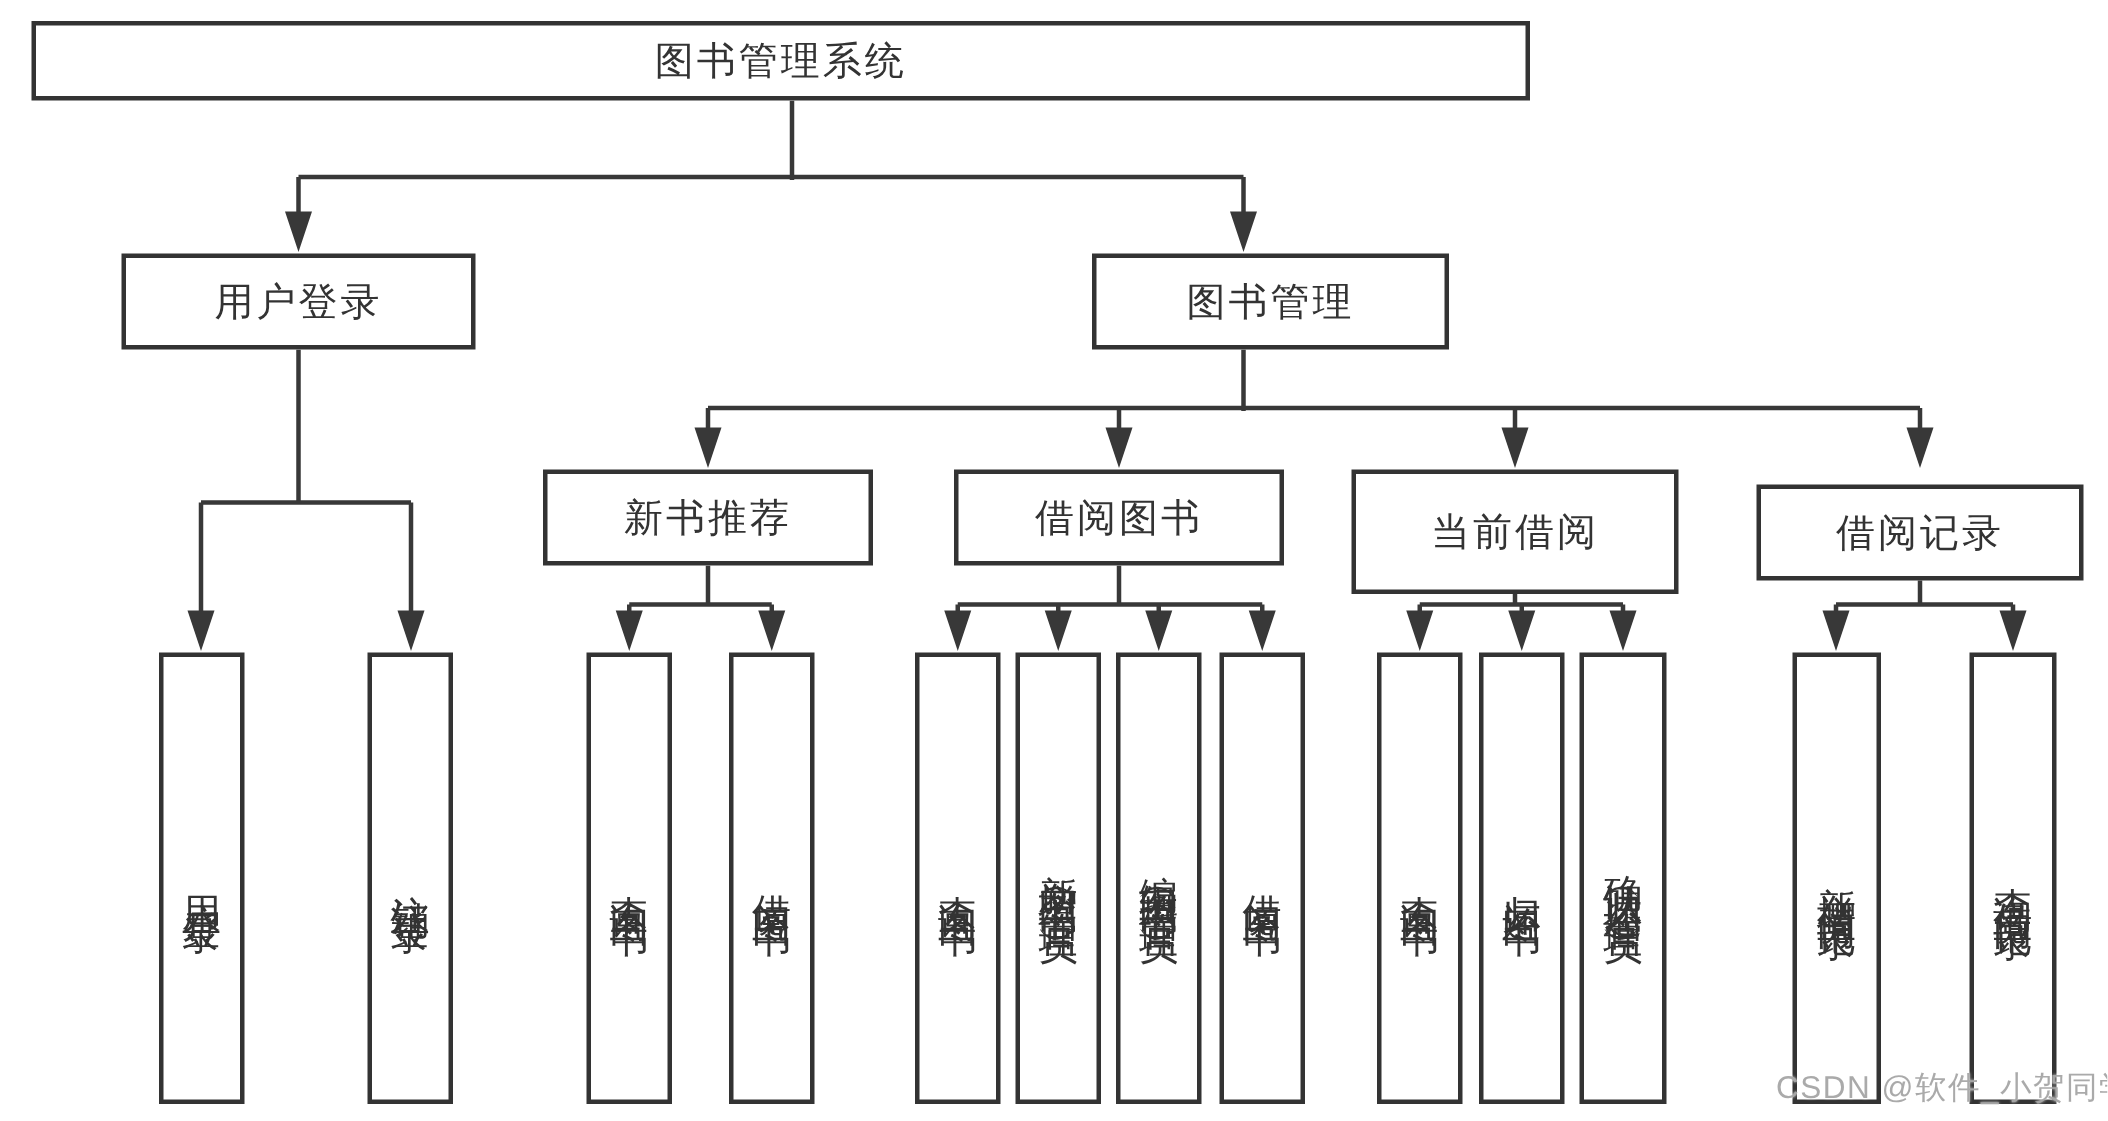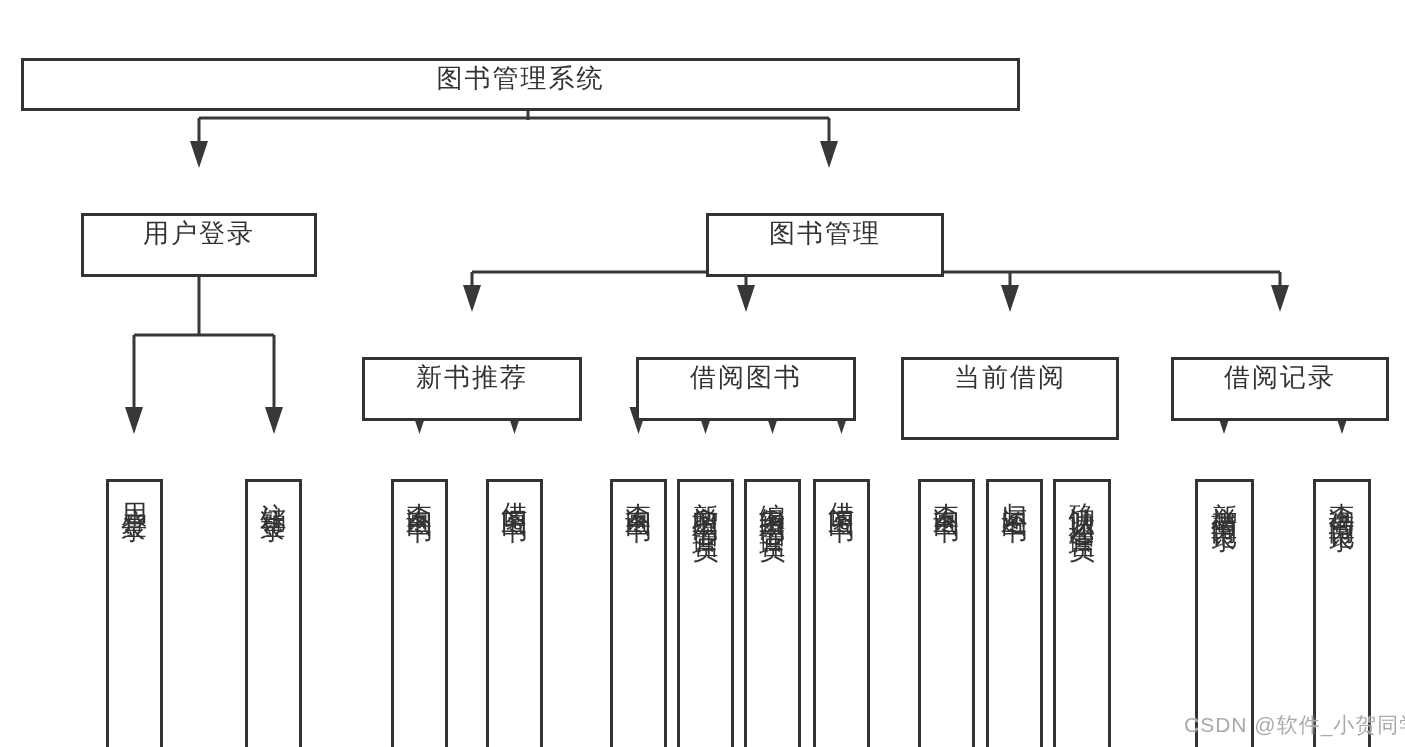--- a/index.html
+++ b/index.html
@@ -4,21 +4,21 @@
 <style>
   html,body { margin:0; padding:0; background:#ffffff; }
   .canvas {
     position:relative; width:1405px; height:747px; background:#ffffff;
     font-family:"Liberation Sans","DejaVu Sans",sans-serif; color:#333333;
     overflow:hidden;
   }
   .connectors { position:absolute; left:0; top:0; width:1405px; height:747px; }
   .node {
     position:absolute; background:#ffffff; border:3px solid #333333;
-    box-sizing:border-box; display:flex; justify-content:center;margin-top:44px;
+    box-sizing:border-box; display:flex; align-items:center; justify-content:center;
   }
   .hlabel { font-size:26px; letter-spacing:2px; white-space:nowrap; }
   .vlabel {
     writing-mode:vertical-rl; text-orientation:mixed;
     font-size:26px; letter-spacing:5px; line-height:1.1; white-space:nowrap;
   }
   .watermark {
     position:absolute; left:1184px; top:711px; font-size:21px;
     color:rgba(165,165,165,0.95); letter-spacing:1px; white-space:nowrap;
     text-shadow:0 0 2px rgba(255,255,255,0.9);
@@ -84,34 +84,34 @@
              M1333,407 L1351,407 L1342,434 Z"></path>
   </svg>
 
   <div class="node" style="left:21px; top:14px; width:999px; height:53px;">
     <span class="hlabel">图书管理系统</span>
   </div>
 
   <div class="node" style="left:81px; top:169px; width:236px; height:64px;">
     <span class="hlabel">用户登录</span>
   </div>
-  <div class="node" style="left:706px; top:169px; width:238px; height:64px;">
+  <div class="node" style="left:728px; top:169px; width:238px; height:64px;">
     <span class="hlabel">图书管理</span>
   </div>
 
   <div class="node" style="left:362px; top:313px; width:220px; height:64px;">
     <span class="hlabel">新书推荐</span>
   </div>
   <div class="node" style="left:636px; top:313px; width:220px; height:64px;">
     <span class="hlabel">借阅图书</span>
   </div>
   <div class="node" style="left:901px; top:313px; width:218px; height:83px;">
     <span class="hlabel">当前借阅</span>
   </div>
-  <div class="node" style="left:1171px; top:313px; width:218px; height:64px;">
+  <div class="node" style="left:1171px; top:323px; width:218px; height:64px;">
     <span class="hlabel">借阅记录</span>
   </div>
 
   <div class="node" style="left:106px; top:435px; width:57px; height:301px;">
     <span class="vlabel">用户登录</span>
   </div>
   <div class="node" style="left:245px; top:435px; width:57px; height:301px;">
     <span class="vlabel">注销登录</span>
   </div>
 

